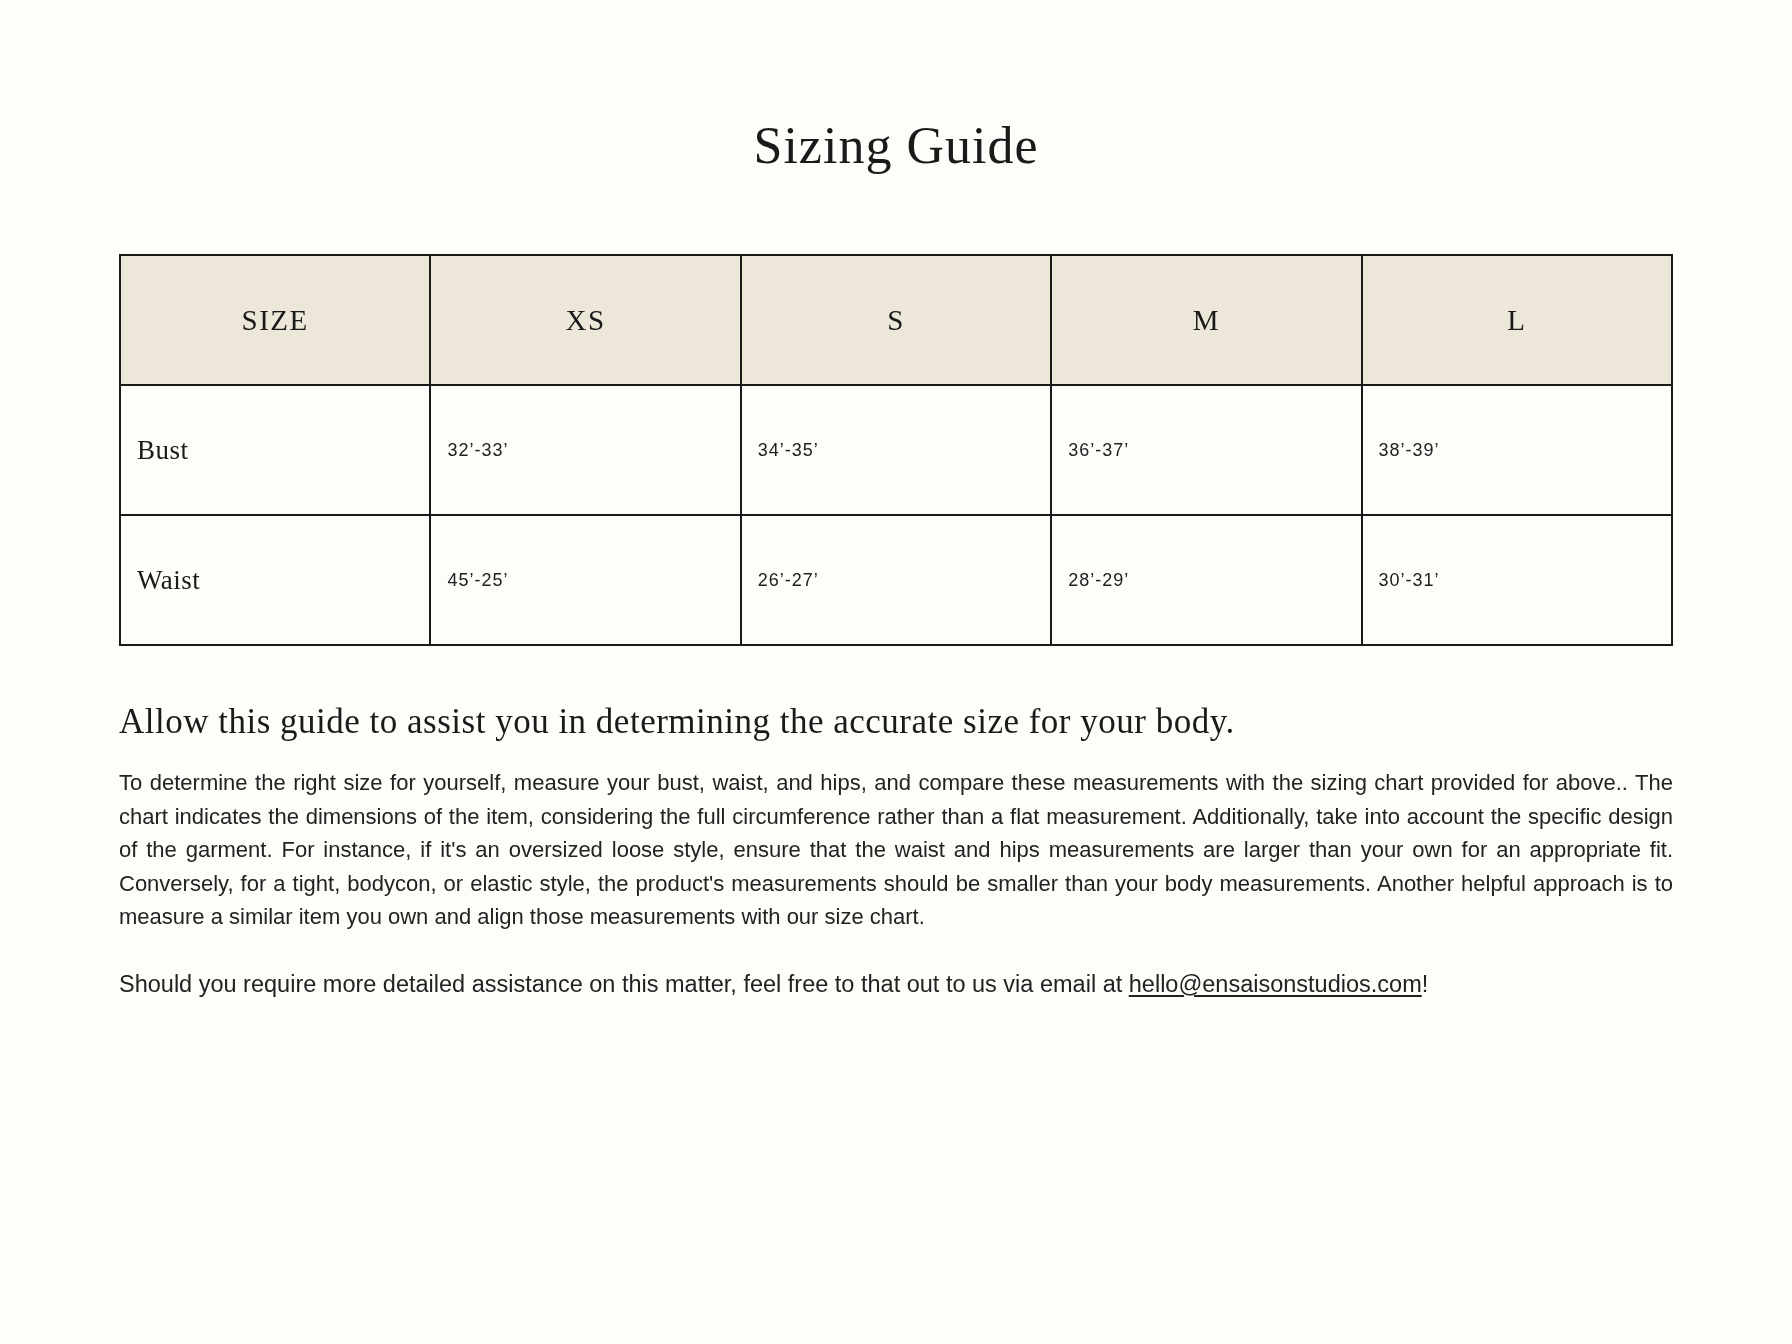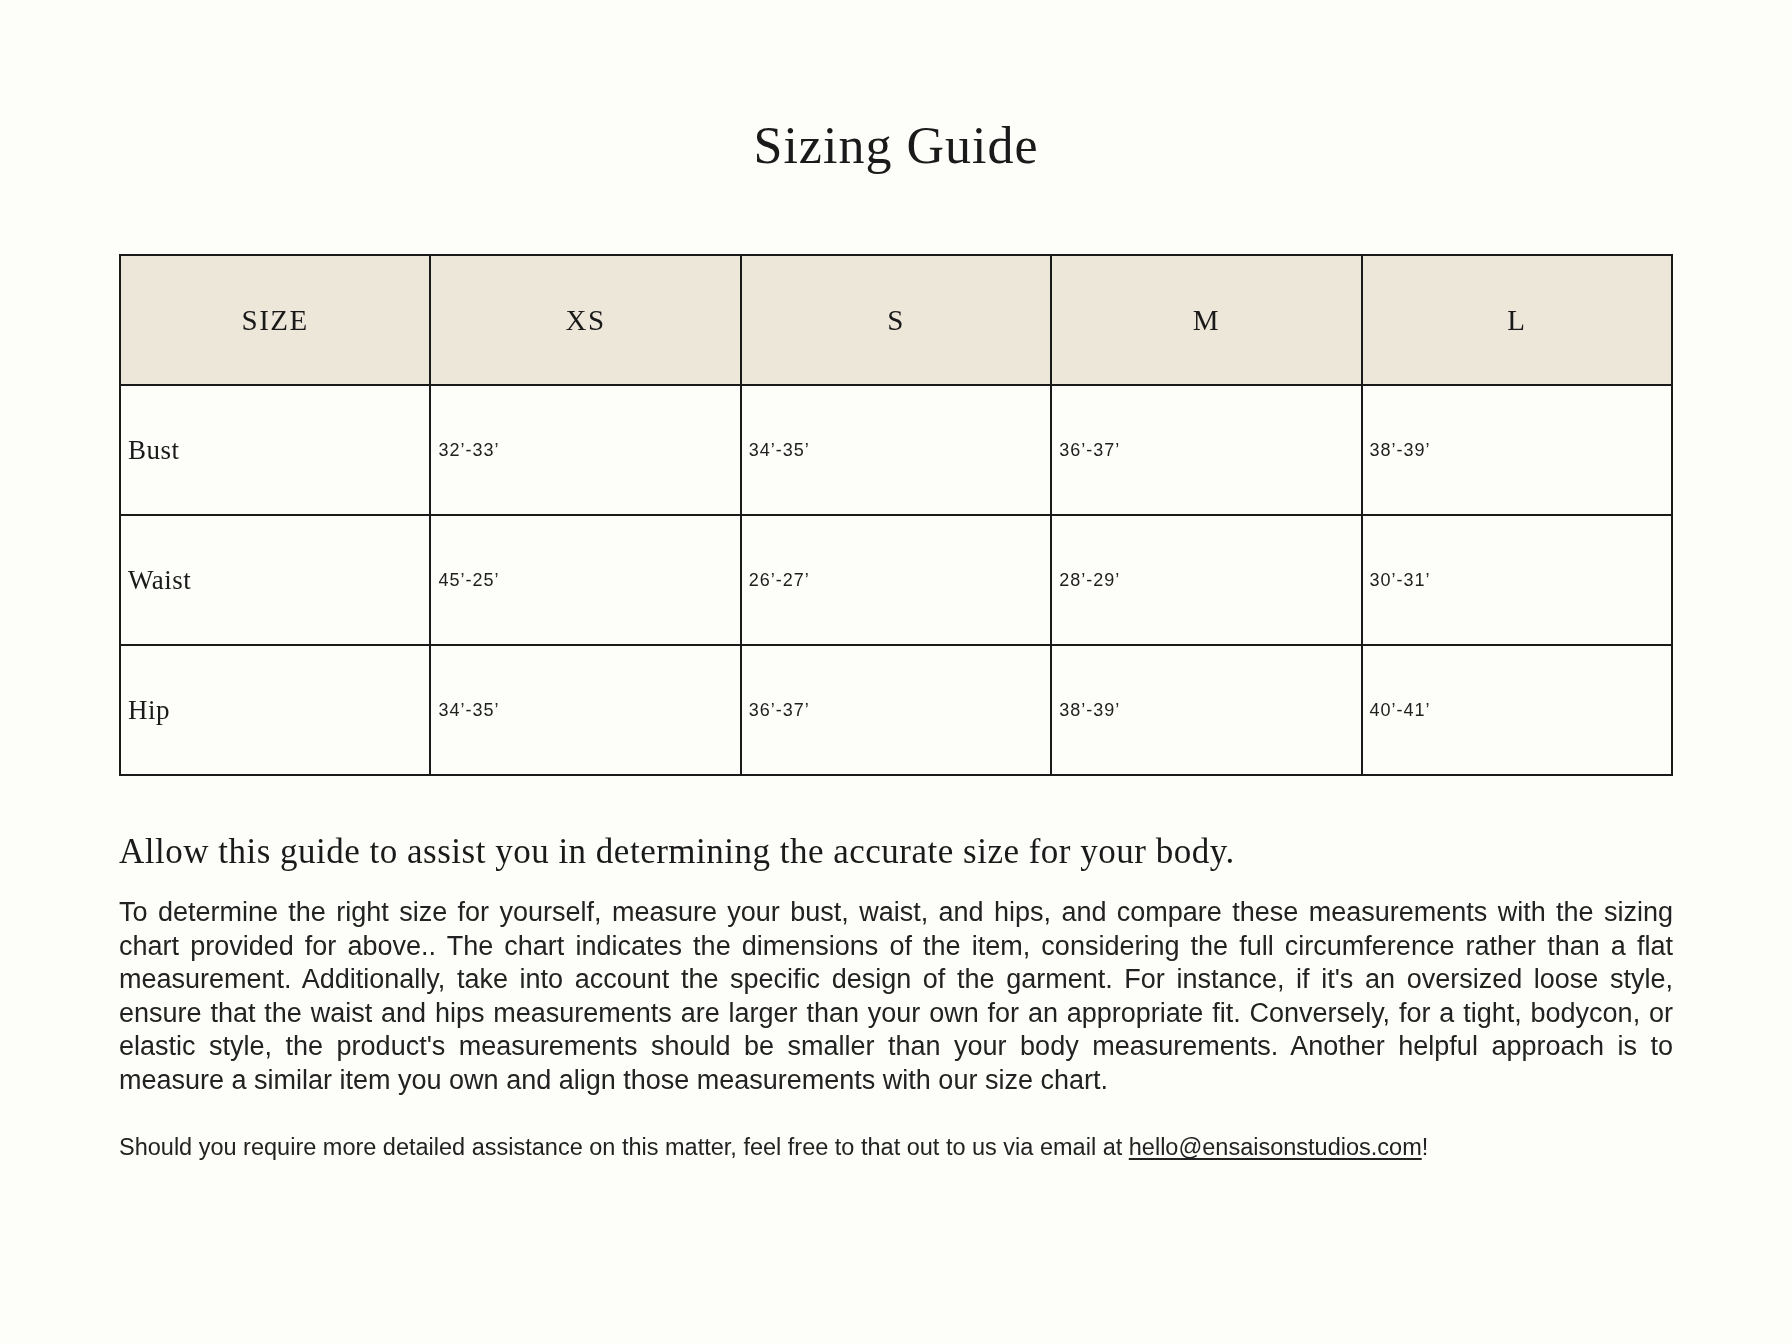--- a/index.html
+++ b/index.html
@@ -30,21 +30,21 @@
     width: 100%;
     margin-top: 82px;
     border-collapse: collapse;
     table-layout: fixed;
   }
   table.size-table th,
   table.size-table td {
     border: 2px solid #1a1a1a;
     vertical-align: middle;
     height: 130px;
-    padding: 7px;
+    padding: 16px;
   }
   table.size-table th {
     background: #ece7d9;
     font-family: "Liberation Serif", "DejaVu Serif", serif;
     font-weight: 400;
     font-size: 29px;
     letter-spacing: 1.5px;
   }
   td.row-label {
     font-family: "Liberation Serif", "DejaVu Serif", serif;
@@ -60,21 +60,21 @@
   .subtitle {
     font-family: "Liberation Serif", "DejaVu Serif", serif;
     font-weight: 400;
     font-size: 35px;
     letter-spacing: 0.5px;
     margin: 58px 0 0 0;
     line-height: 36px;
   }
   .paragraph {
     margin: 26px 0 0 0;
-    font-size: 27px;
+    font-size: 22px;
     line-height: 33.5px;
     text-align: justify;
     color: #222;
   }
   .contact-line {
     margin: 34px 0 0 0;
     font-size: 23.5px;
     line-height: 33.5px;
     color: #222;
   }
@@ -110,27 +110,20 @@
         <td class="size-value">36’-37’</td>
         <td class="size-value">38’-39’</td>
       </tr>
       <tr>
         <td class="row-label">Waist</td>
         <td class="size-value">45’-25’</td>
         <td class="size-value">26’-27’</td>
         <td class="size-value">28’-29’</td>
         <td class="size-value">30’-31’</td>
       </tr>
-      <tr>
-        <td class="row-label">Hip</td>
-        <td class="size-value">34’-35’</td>
-        <td class="size-value">36’-37’</td>
-        <td class="size-value">38’-39’</td>
-        <td class="size-value">40’-41’</td>
-      </tr>
     </tbody>
   </table>
 
   <p class="subtitle">Allow this guide to assist you in determining the accurate size for your body.</p>
 
   <p class="paragraph">To determine the right size for yourself, measure your bust, waist, and hips, and compare these measurements with the sizing chart provided for above.. The chart indicates the dimensions of the item, considering the full circumference rather than a flat measurement. Additionally, take into account the specific design of the garment. For instance, if it's an oversized loose style, ensure that the waist and hips measurements are larger than your own for an appropriate fit. Conversely, for a tight, bodycon, or elastic style, the product's measurements should be smaller than your body measurements. Another helpful approach is to measure a similar item you own and align those measurements with our size chart.</p>
 
   <p class="contact-line"><span>Should you require more detailed assistance on this matter, feel free to that out to us via email at </span><a class="email-link" href="#">hello@ensaisonstudios.com</a><span>!</span></p>
 
 </div>

